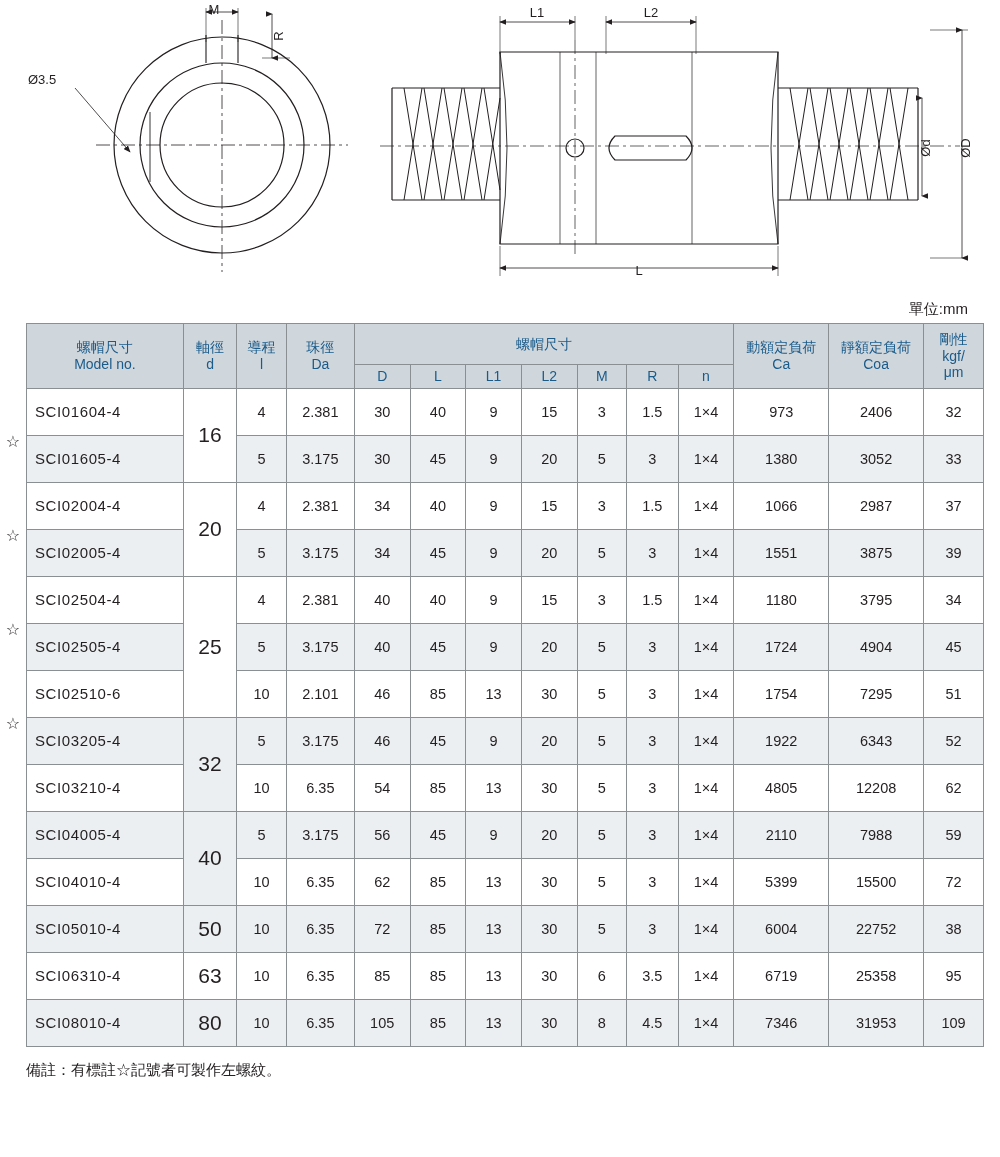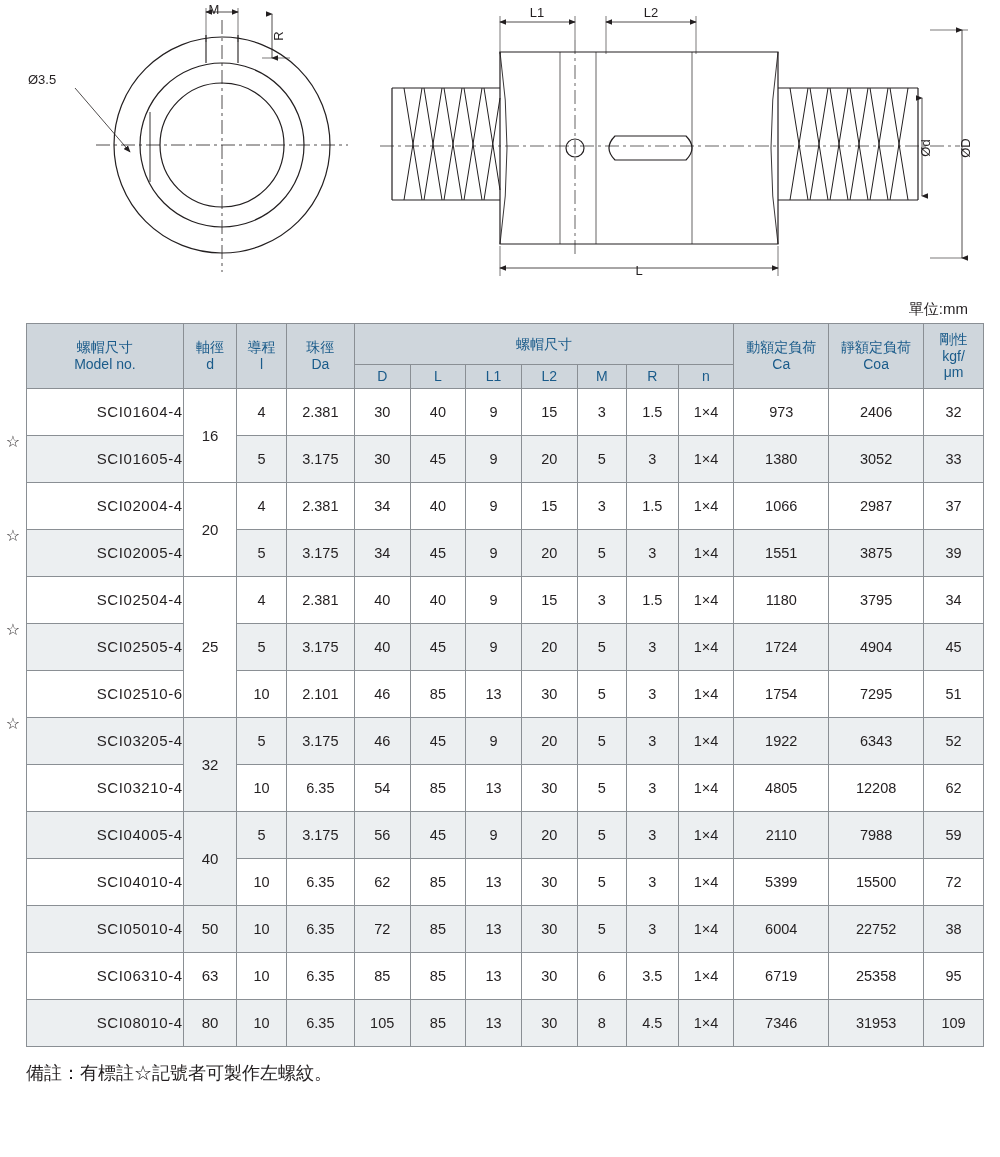--- a/index.html
+++ b/index.html
@@ -77,27 +77,27 @@
     height: 104px;
   }
   .colgrp {
     height: 34px !important;
     font-size: 15px;
   }
   tbody tr.alt td {
     background: #eceff1;
   }
   tbody td.model {
-    text-align: right;
-    padding-left: 34px;
+    text-align: left;
+    padding-left: 8px;
     letter-spacing: 0.6px;
     font-size: 15px;
   }
   tbody td.d-cell {
-    font-size: 15px;
+    font-size: 21px;
   }
 
   
   .stars {
     position: absolute;
     left: 0;
     top: 0;
     width: 26px;
   }
   .star {
@@ -106,21 +106,21 @@
     width: 22px;
     text-align: center;
     font-size: 16px;
     color: #231f20;
     line-height: 1;
   }
 
   
   .note {
     padding: 14px 0 0 26px;
-    font-size: 18px;
+    font-size: 15px;
     color: #231f20;
     font-family: Liberation Serif, serif;
   }
 
   .lbl {
     font-family: "Liberation Sans", sans-serif;
     font-size: 13px;
     fill: #231f20;
   }
 </style>

